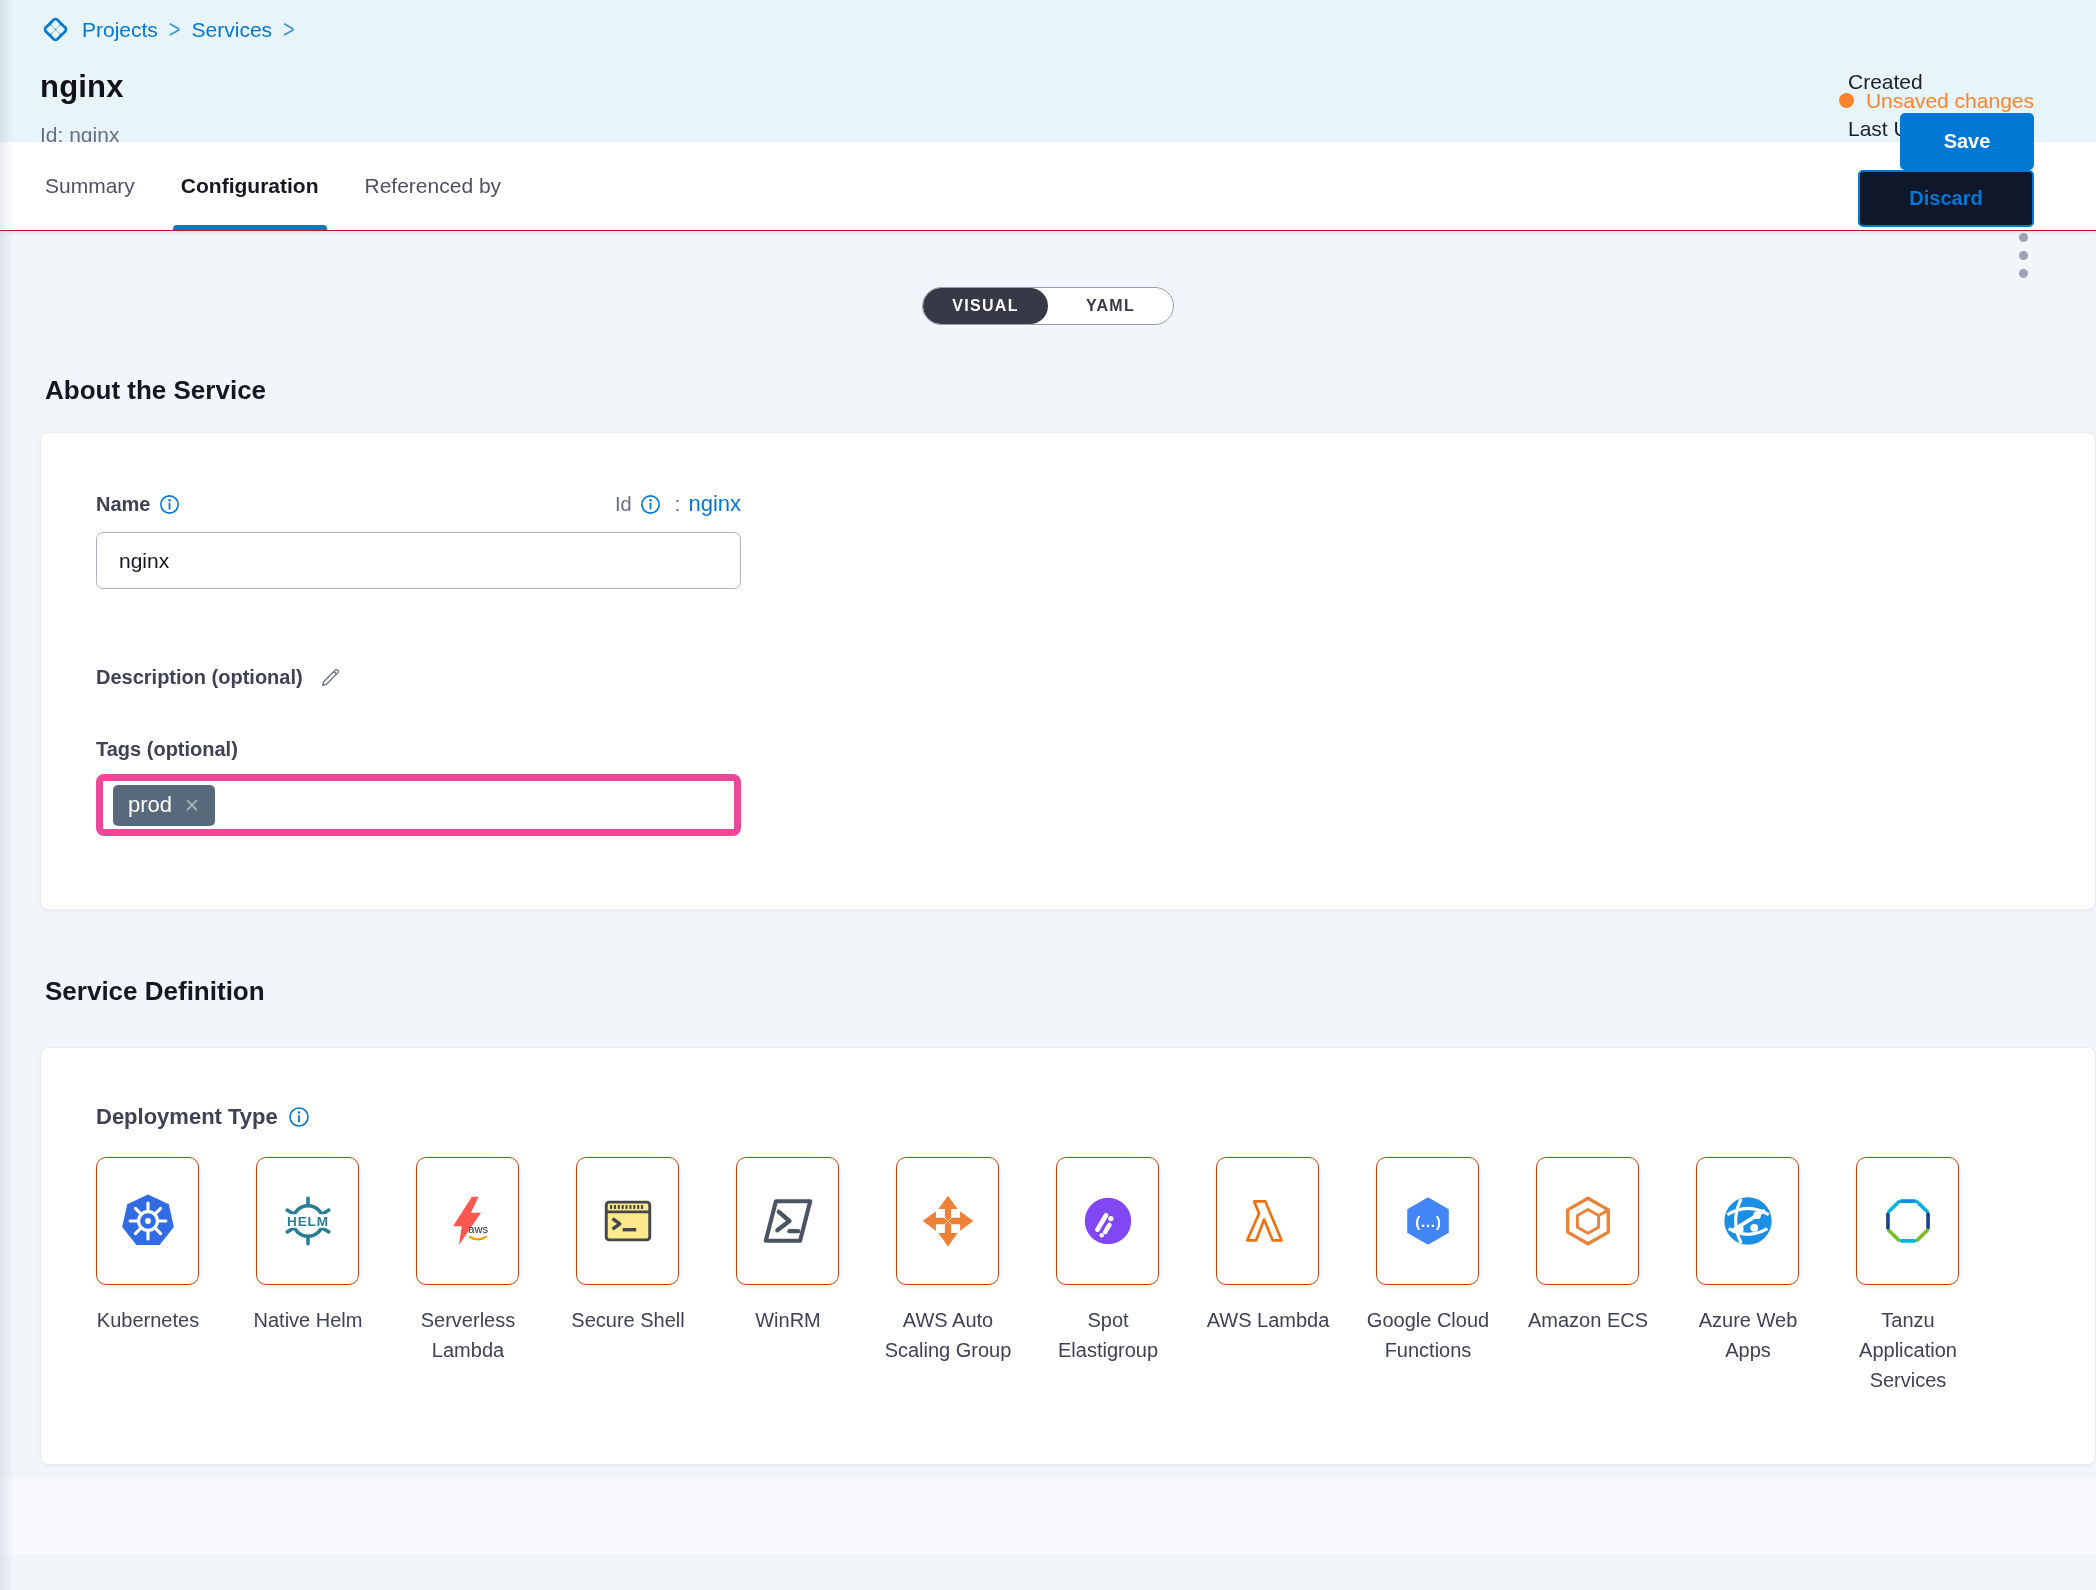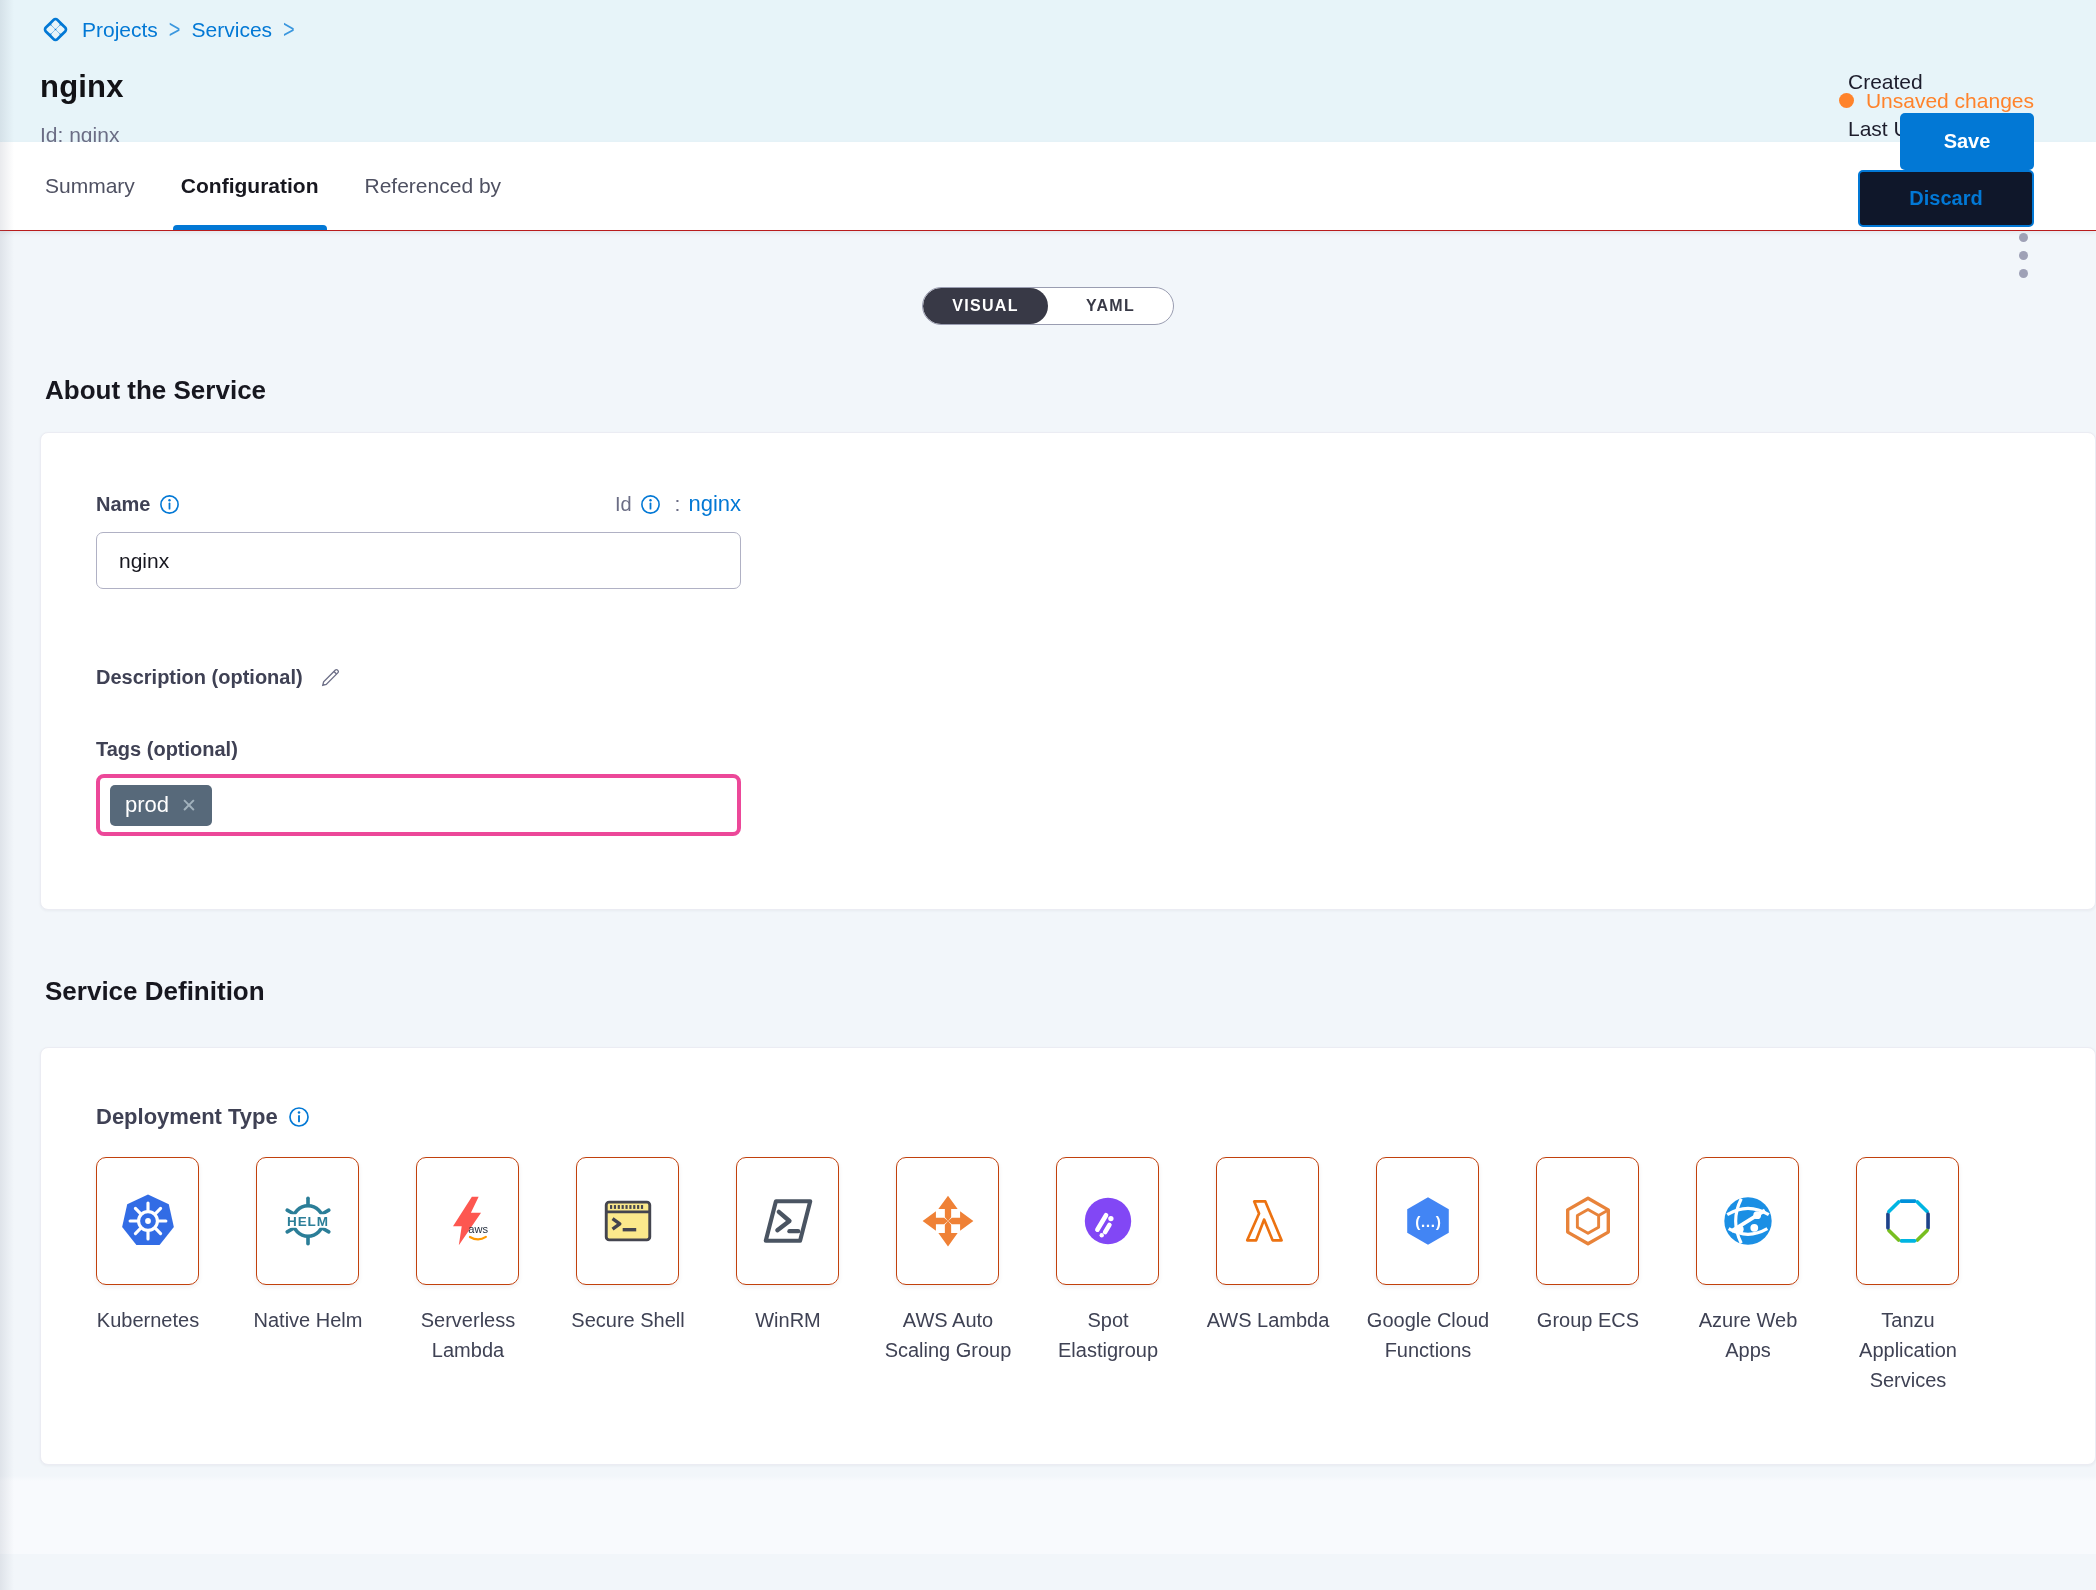--- a/index.html
+++ b/index.html
@@ -57,21 +57,21 @@
   .field-row { width:645px; display:flex; align-items:center; justify-content:space-between; }
   .field-label { font-size:20px; font-weight:600; color:#3f4154; display:flex; align-items:center; gap:9px; }
   .id-group { display:flex; align-items:center; gap:8px; }
   .id-label { font-size:20px; color:#6b6d85; }
   .id-sep { font-size:21px; color:#6b6d85; margin-left:6px; }
   .id-value { font-size:22px; color:#0278d5; }
   .text-input { margin-top:15px; width:645px; height:57px; border:1px solid #b0b1c4; border-radius:7px;
     font-size:21px; color:#17171f; padding:0 22px; font-family:inherit; outline:none; background:#fff; display:block; }
   .desc-row { margin-top:76px; }
   .tags-label-row { margin-top:48px; }
-  .tags-box { margin-top:13px; width:645px; height:62px; border:4px solid #ec4899; border-radius:8px;
+  .tags-box { margin-top:13px; width:645px; height:62px; border:7px solid #ec4899; border-radius:8px;
     background:#fff; display:flex; align-items:center; padding:0 10px; gap:10px; cursor:text; }
   .tag-chip { background:#57697a; border-radius:5px; height:41px; display:flex; align-items:center;
     padding:0 15px; gap:12px; }
   .tag-text { color:#fff; font-size:22px; }
   .tag-x { color:#a2b2bd; font-size:19px; font-weight:700; cursor:pointer; line-height:1; }
 
   .card.sd { margin-top:40px; height:418px; padding:56px 0 0 55px; }
   .dt-heading { font-size:22px; font-weight:700; color:#3f4154; display:flex; align-items:center; gap:10px; }
   .dt-row { display:flex; gap:57px; margin-top:27px; }
   .dt-item { width:103px; flex:0 0 103px; }
@@ -348,21 +348,21 @@
         <div class="dt-item">
           <div class="dt-tile">
             <span class="icon">
               <svg width="58" height="58" viewBox="0 0 24 24" fill="none" stroke="#e8833a" stroke-width="1.4" stroke-linejoin="round">
                 <path d="M12 2.6 L20.4 7.4 V16.6 L12 21.4 L3.6 16.6 V7.4 Z"></path>
                 <path d="M12 7.2 L16.4 9.7 V14.6 L12 17.1 L7.6 14.6 V9.7 Z" stroke-width="1.2"></path>
                 <line x1="16.4" y1="9.7" x2="20.4" y2="7.4" stroke-width="1.2"></line>
               </svg>
             </span>
           </div>
-          <div class="dt-label">Group ECS</div>
+          <div class="dt-label">Amazon ECS</div>
         </div>
         <div class="dt-item">
           <div class="dt-tile">
             <span class="icon">
               <svg width="58" height="58" viewBox="0 0 24 24">
                 <circle cx="12" cy="12" r="9.8" fill="#1b8fe4"></circle>
                 <g stroke="#fff" stroke-width="1.3" fill="none">
                   <path d="M3.4 9.4 Q12 4.2 20.6 9.4"></path>
                   <path d="M4 15.2 Q12 19.8 20 15.2"></path>
                   <path d="M9.2 2.8 Q4.6 12 9.2 21.2"></path>

